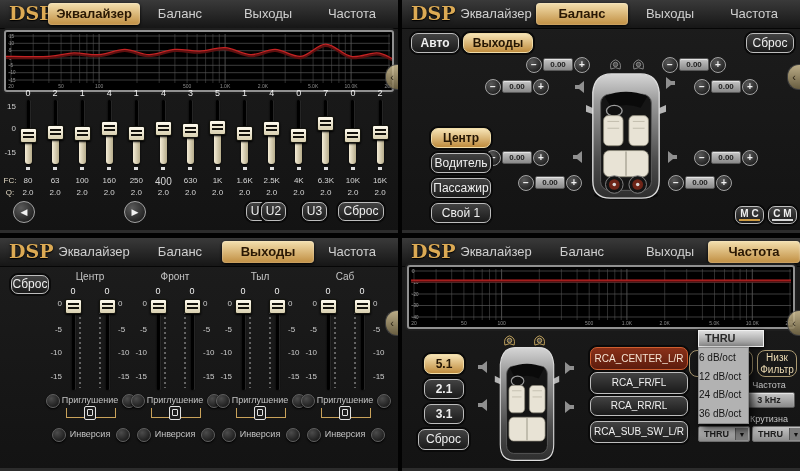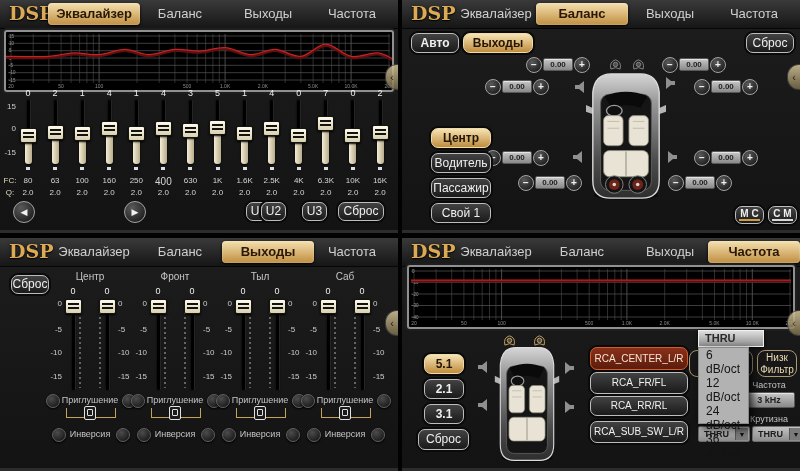--- a/index.html
+++ b/index.html
@@ -33,21 +33,21 @@
         color:#2d2414;font-size:11px;line-height:24px;text-align:center;border:1px solid #444;border-right:none;opacity:.85;}
   .ftab{position:absolute;border:1px solid #ab9a72;border-radius:8px;color:#ead9b2;font-size:10px;line-height:1.15;text-align:center;padding-top:1px;}
   .sel{position:absolute;background:linear-gradient(#c4c4c4,#8d8d8d);border:1px solid #6e6e6e;border-radius:2px;color:#1d1d1d;
        font-size:9px;font-weight:bold;line-height:14px;padding-left:5px;text-align:left;}
   .sel b{position:absolute;right:1px;top:1px;bottom:1px;width:12px;background:#7a7a7a;border-left:1px solid #555;color:#111;
          font-size:7px;line-height:13px;text-align:center;}
   .ddhead{position:absolute;background:linear-gradient(#dedede,#8f8f8f);border:1px solid #f0f0f0;color:#2a2a2a;font-size:11px;font-weight:bold;
           line-height:15px;padding-left:6px;z-index:6;box-shadow:0 1px 3px #000;}
   .ddlist{position:absolute;background:#b2b2b2;border:1px solid #8a8a8a;z-index:6;box-shadow:3px 4px 9px #000d;
           display:flex;flex-direction:column;justify-content:space-around;}
-  .dditem{color:#141414;font-size:12px;padding-left:7px;cursor:default;}
+  .dditem{color:#141414;font-size:10px;padding-left:0;cursor:default;}
   .mlabel{position:absolute;color:#c4c4c4;font-size:10px;text-align:center;}
   .chip{position:absolute;width:10px;height:12px;background:#1c1c1c;border:1px solid #e2e2e2;border-radius:2px;z-index:2;}
   .chip i{display:block;width:4px;height:5px;border:1px solid #e2e2e2;margin:2px auto 0;border-radius:1px;}
   .bracket{position:absolute;height:9px;border-left:1px solid #c9a25a;border-right:1px solid #c9a25a;border-bottom:1px solid #c9a25a;}
   .spk{position:absolute;}
 </style>
 </head>
 <body>
 
 <div id="app">

